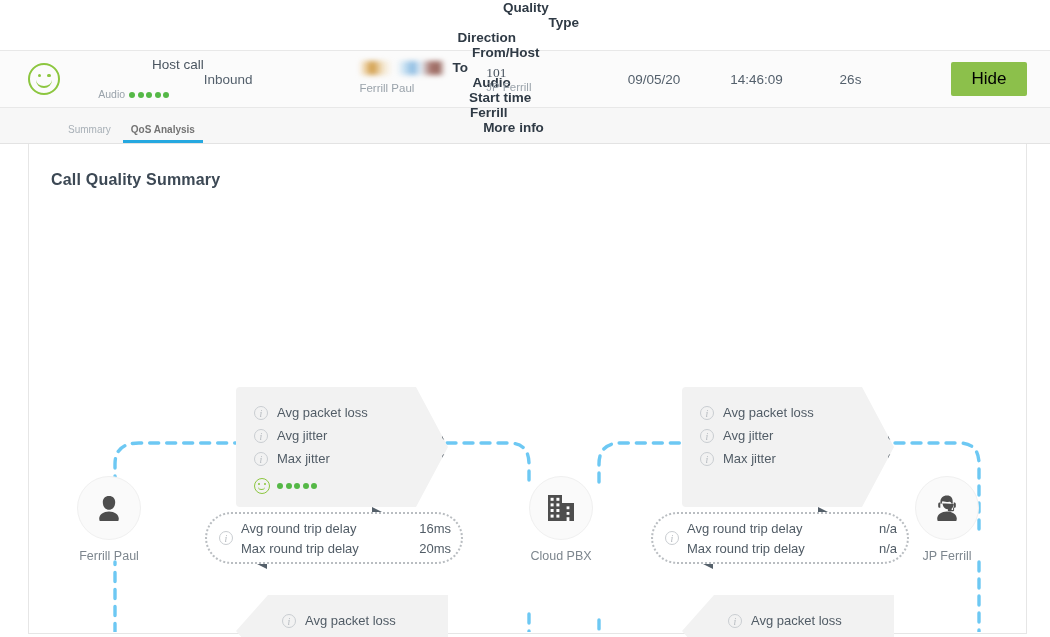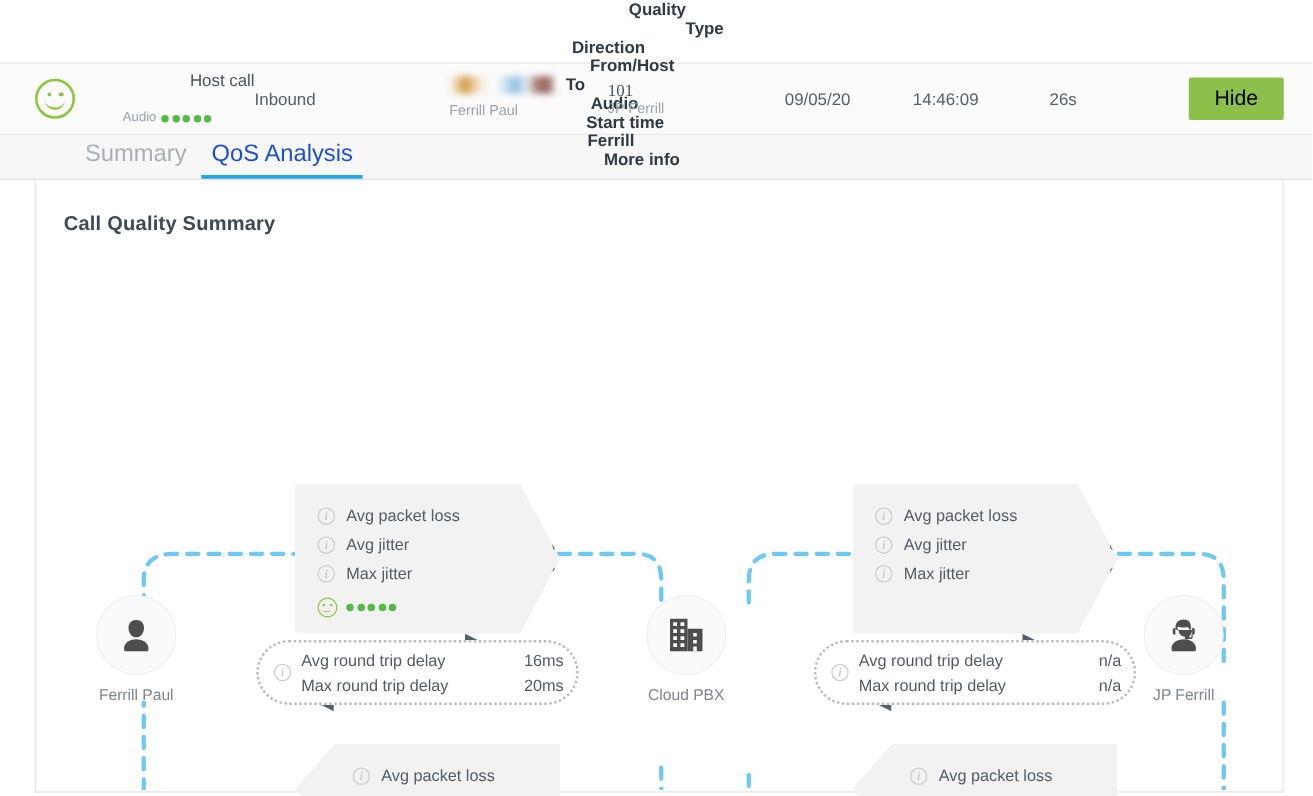--- a/index.html
+++ b/index.html
@@ -140,29 +140,29 @@
   .tabs-bar {
     display: flex;
     align-items: flex-end;
     height: 36px;
     background: #f7f7f7;
     border-bottom: 1px solid #e3e3e3;
     padding-left: 58px;
     box-sizing: border-box;
   }
   .tab {
-    font-size: 19px;
+    font-size: 10px;
     color: #a8b0b7;
     padding: 0 10px 8px 10px;
     cursor: pointer;
     position: relative;
   }
   .tab.active {
-    color: #1d4ed8;
-    font-weight: normal;
+    color: #737373;
+    font-weight: bold;
   }
   .tab.active::after {
     content: "";
     position: absolute;
     left: 2px; right: 2px; bottom: 0;
     height: 3px;
     background: #25a8e0;
   }
 
   
@@ -209,21 +209,21 @@
     justify-content: center;
     box-sizing: border-box;
   }
   .node-label {
     margin-top: 9px;
     font-size: 12.5px;
     color: #7d868e;
     white-space: nowrap;
   }
   .node-user    { left: 20px;  top: 332px; }
-  .node-pbx     { left: 460px; top: 332px; }
+  .node-pbx     { left: 472px; top: 332px; }
   .node-remote  { left: 858px; top: 332px; }
 
   
   .metric-box {
     background: #f2f2f2;
     width: 212px;
     padding: 14px 0 12px 0;
     font-size: 13px;
   }
   .metric-box.right-arrow {

